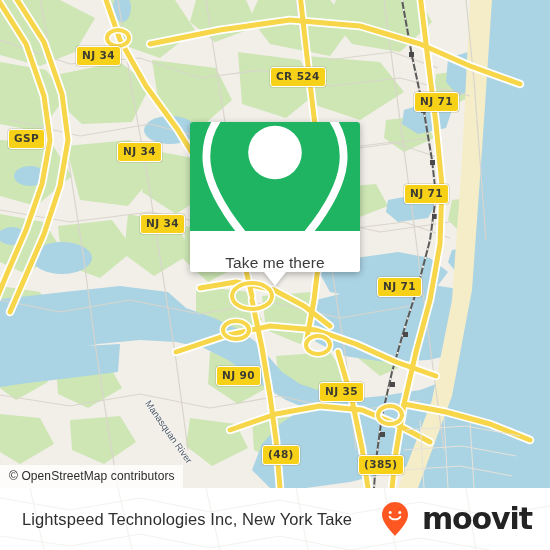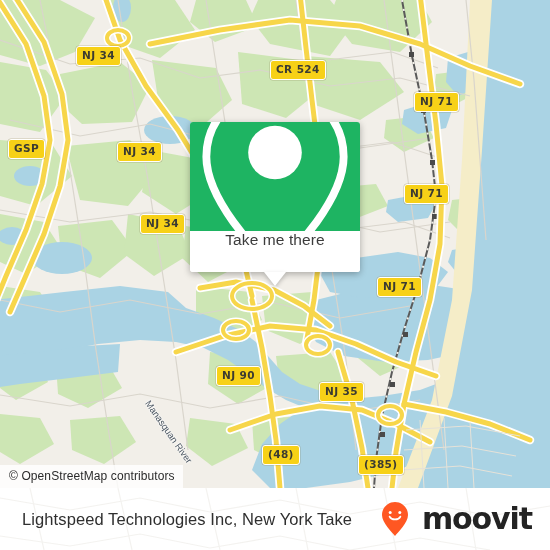--- a/index.html
+++ b/index.html
@@ -60,21 +60,21 @@
     width:170px;border-radius:3px;overflow:hidden;
     box-shadow:0 2px 7px rgba(0,0,0,.30);
     background:#fff;
   }
   .callout .green{
     height:109px;background:#1eb462;
     display:flex;align-items:center;justify-content:center;
   }
   .callout .bar{
     height:41px;background:#fff;
-    display:flex;align-items:flex-start;justify-content:center;
+    display:flex;align-items:flex-end;justify-content:center;
   }
   .callout .bar span{
     color:#3c3c3c;font-size:15.5px;letter-spacing:.1px;
     font-family:"Liberation Sans", sans-serif;
   }
   .tail{
     position:absolute;left:50%;top:150px;margin-left:-11px;
     width:0;height:0;
     border-left:11px solid transparent;
     border-right:11px solid transparent;
@@ -285,23 +285,23 @@
           <path d="M404,450 L462,446 L516,456"></path>
           <path d="M402,470 L460,466 L512,476"></path>
           <path d="M420,420 L424,488"></path>
           <path d="M444,418 L448,488"></path>
           <path d="M470,422 L474,488"></path>
         </g>
       </g>
     </svg>
 
     <div class="shield" style="left:76px;top:2px">NJ 34</div>
-    <div class="shield" style="left:270px;top:16px">CR 524</div>
+    <div class="shield" style="left:270px;top:23px">CR 524</div>
     <div class="shield" style="left:414px;top:48px">NJ 71</div>
-    <div class="shield" style="left:8px;top:95px">GSP</div>
+    <div class="shield" style="left:8px;top:85px">GSP</div>
     <div class="shield" style="left:117px;top:98px">NJ 34</div>
     <div class="shield" style="left:296px;top:91px">NJ 35</div>
     <div class="shield" style="left:404px;top:140px">NJ 71</div>
     <div class="shield" style="left:140px;top:170px">NJ 34</div>
     <div class="shield" style="left:377px;top:233px">NJ 71</div>
     <div class="shield" style="left:216px;top:322px">NJ 90</div>
     <div class="shield" style="left:319px;top:338px">NJ 35</div>
     <div class="shield" style="left:262px;top:401px">(48)</div>
     <div class="shield" style="left:358px;top:411px">(385)</div>
 

